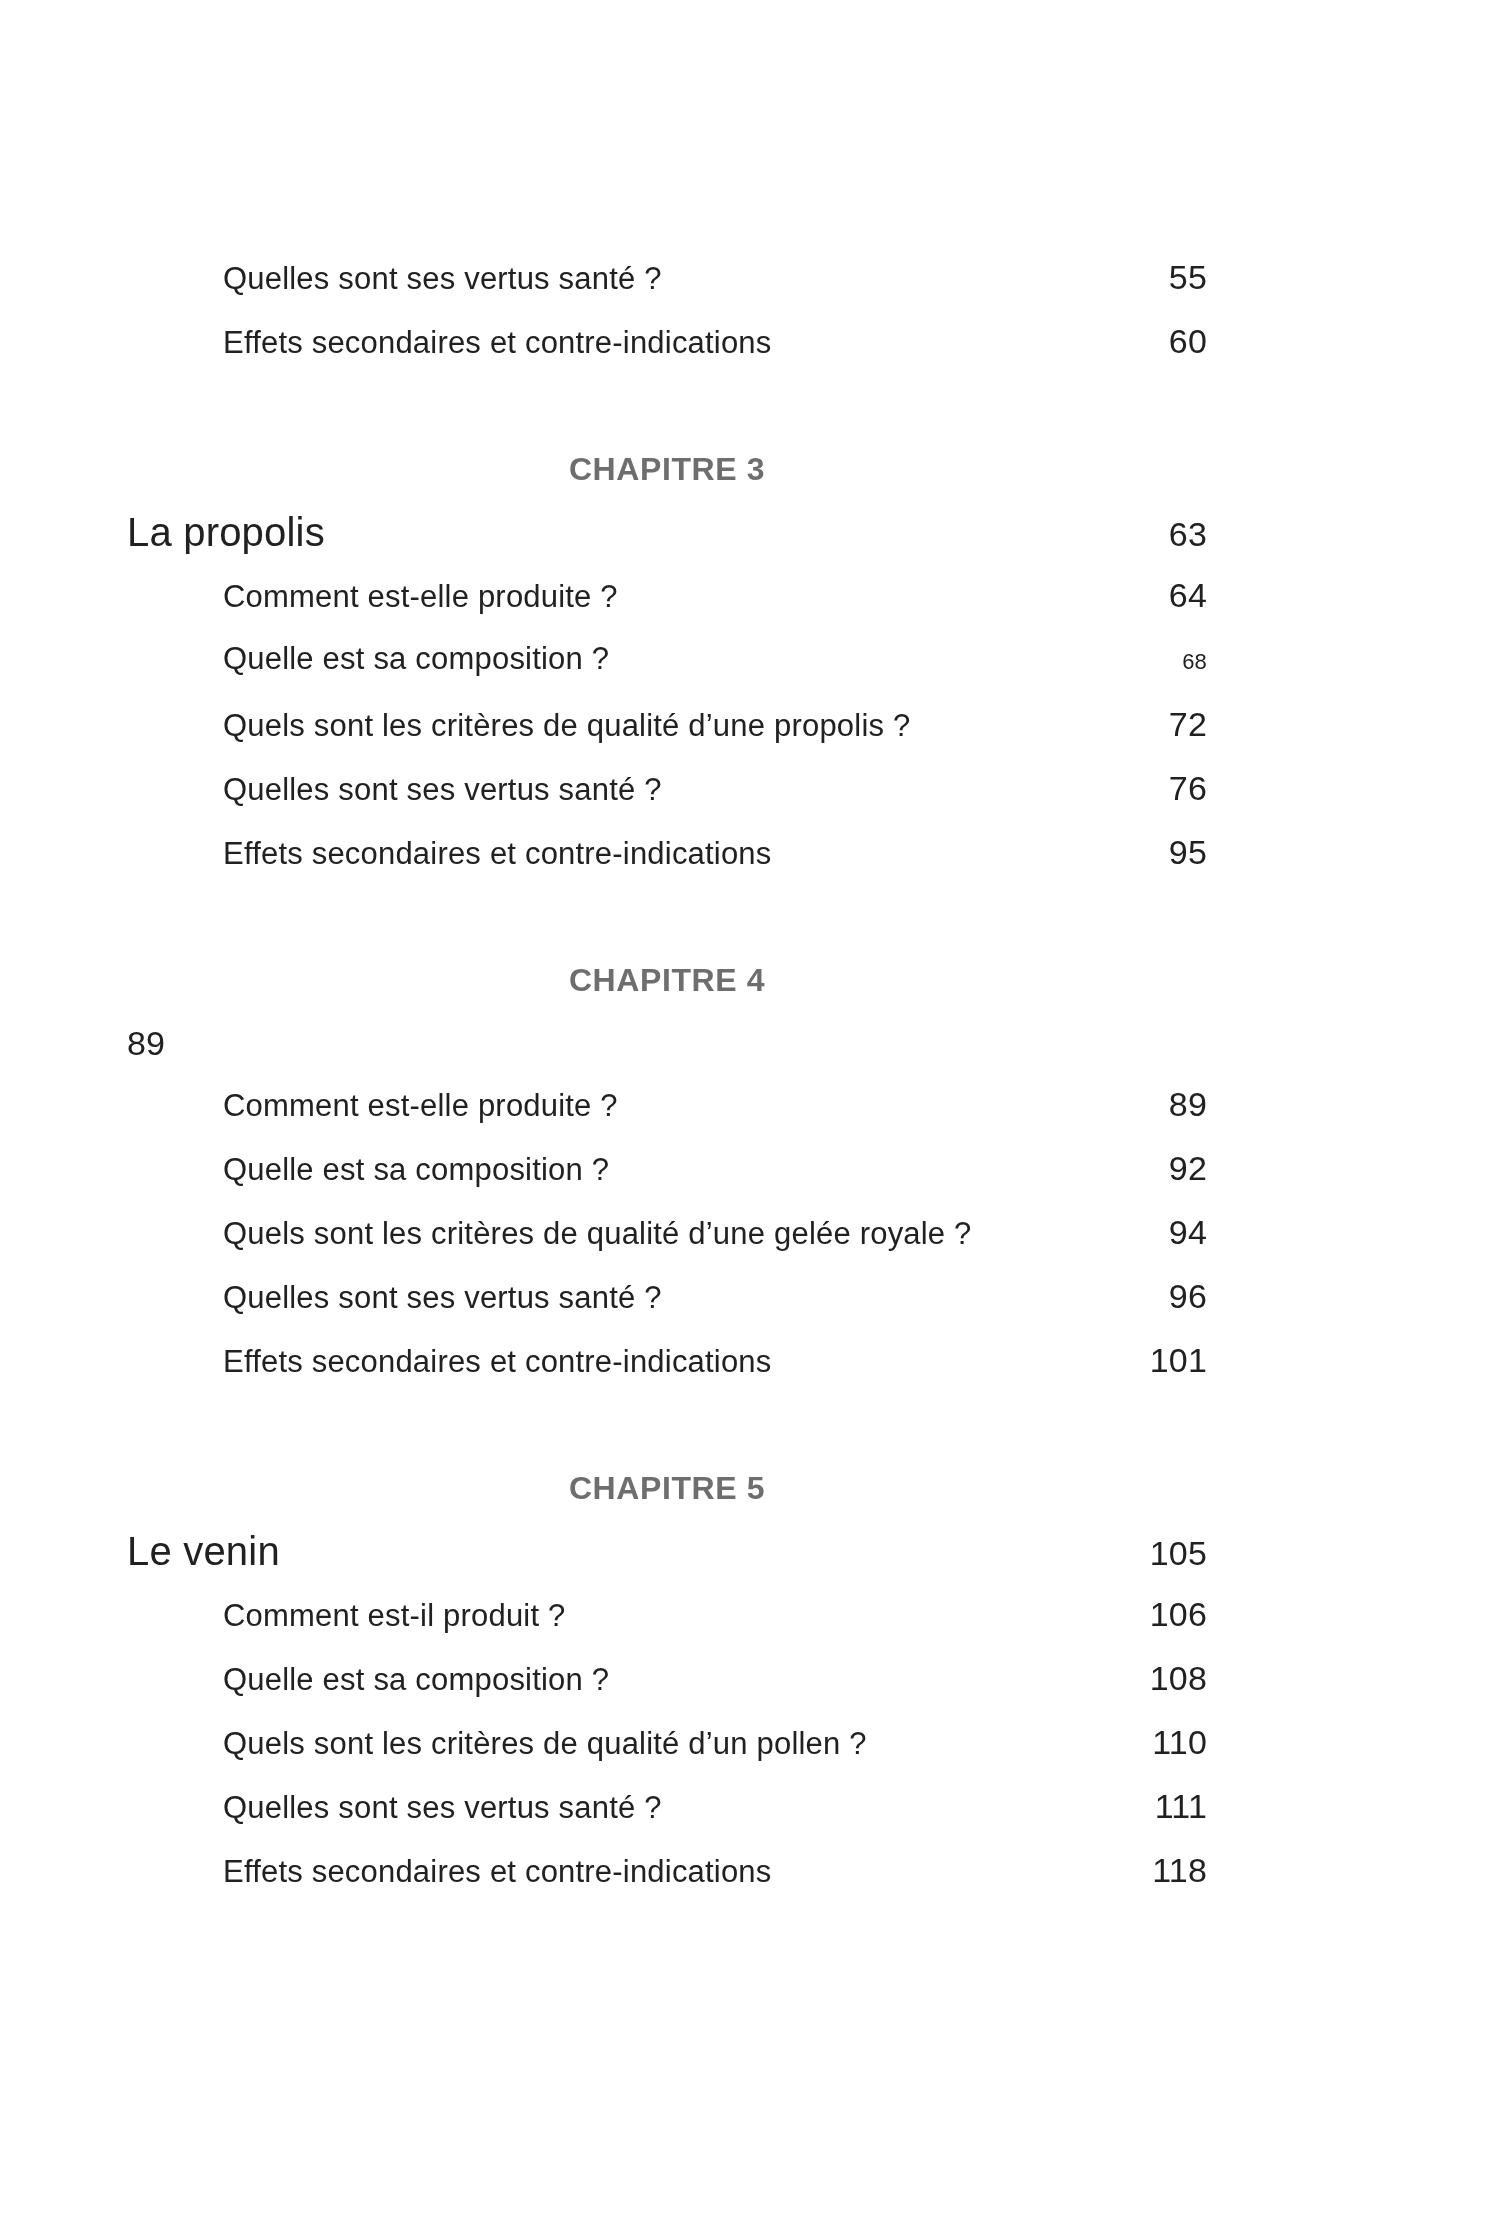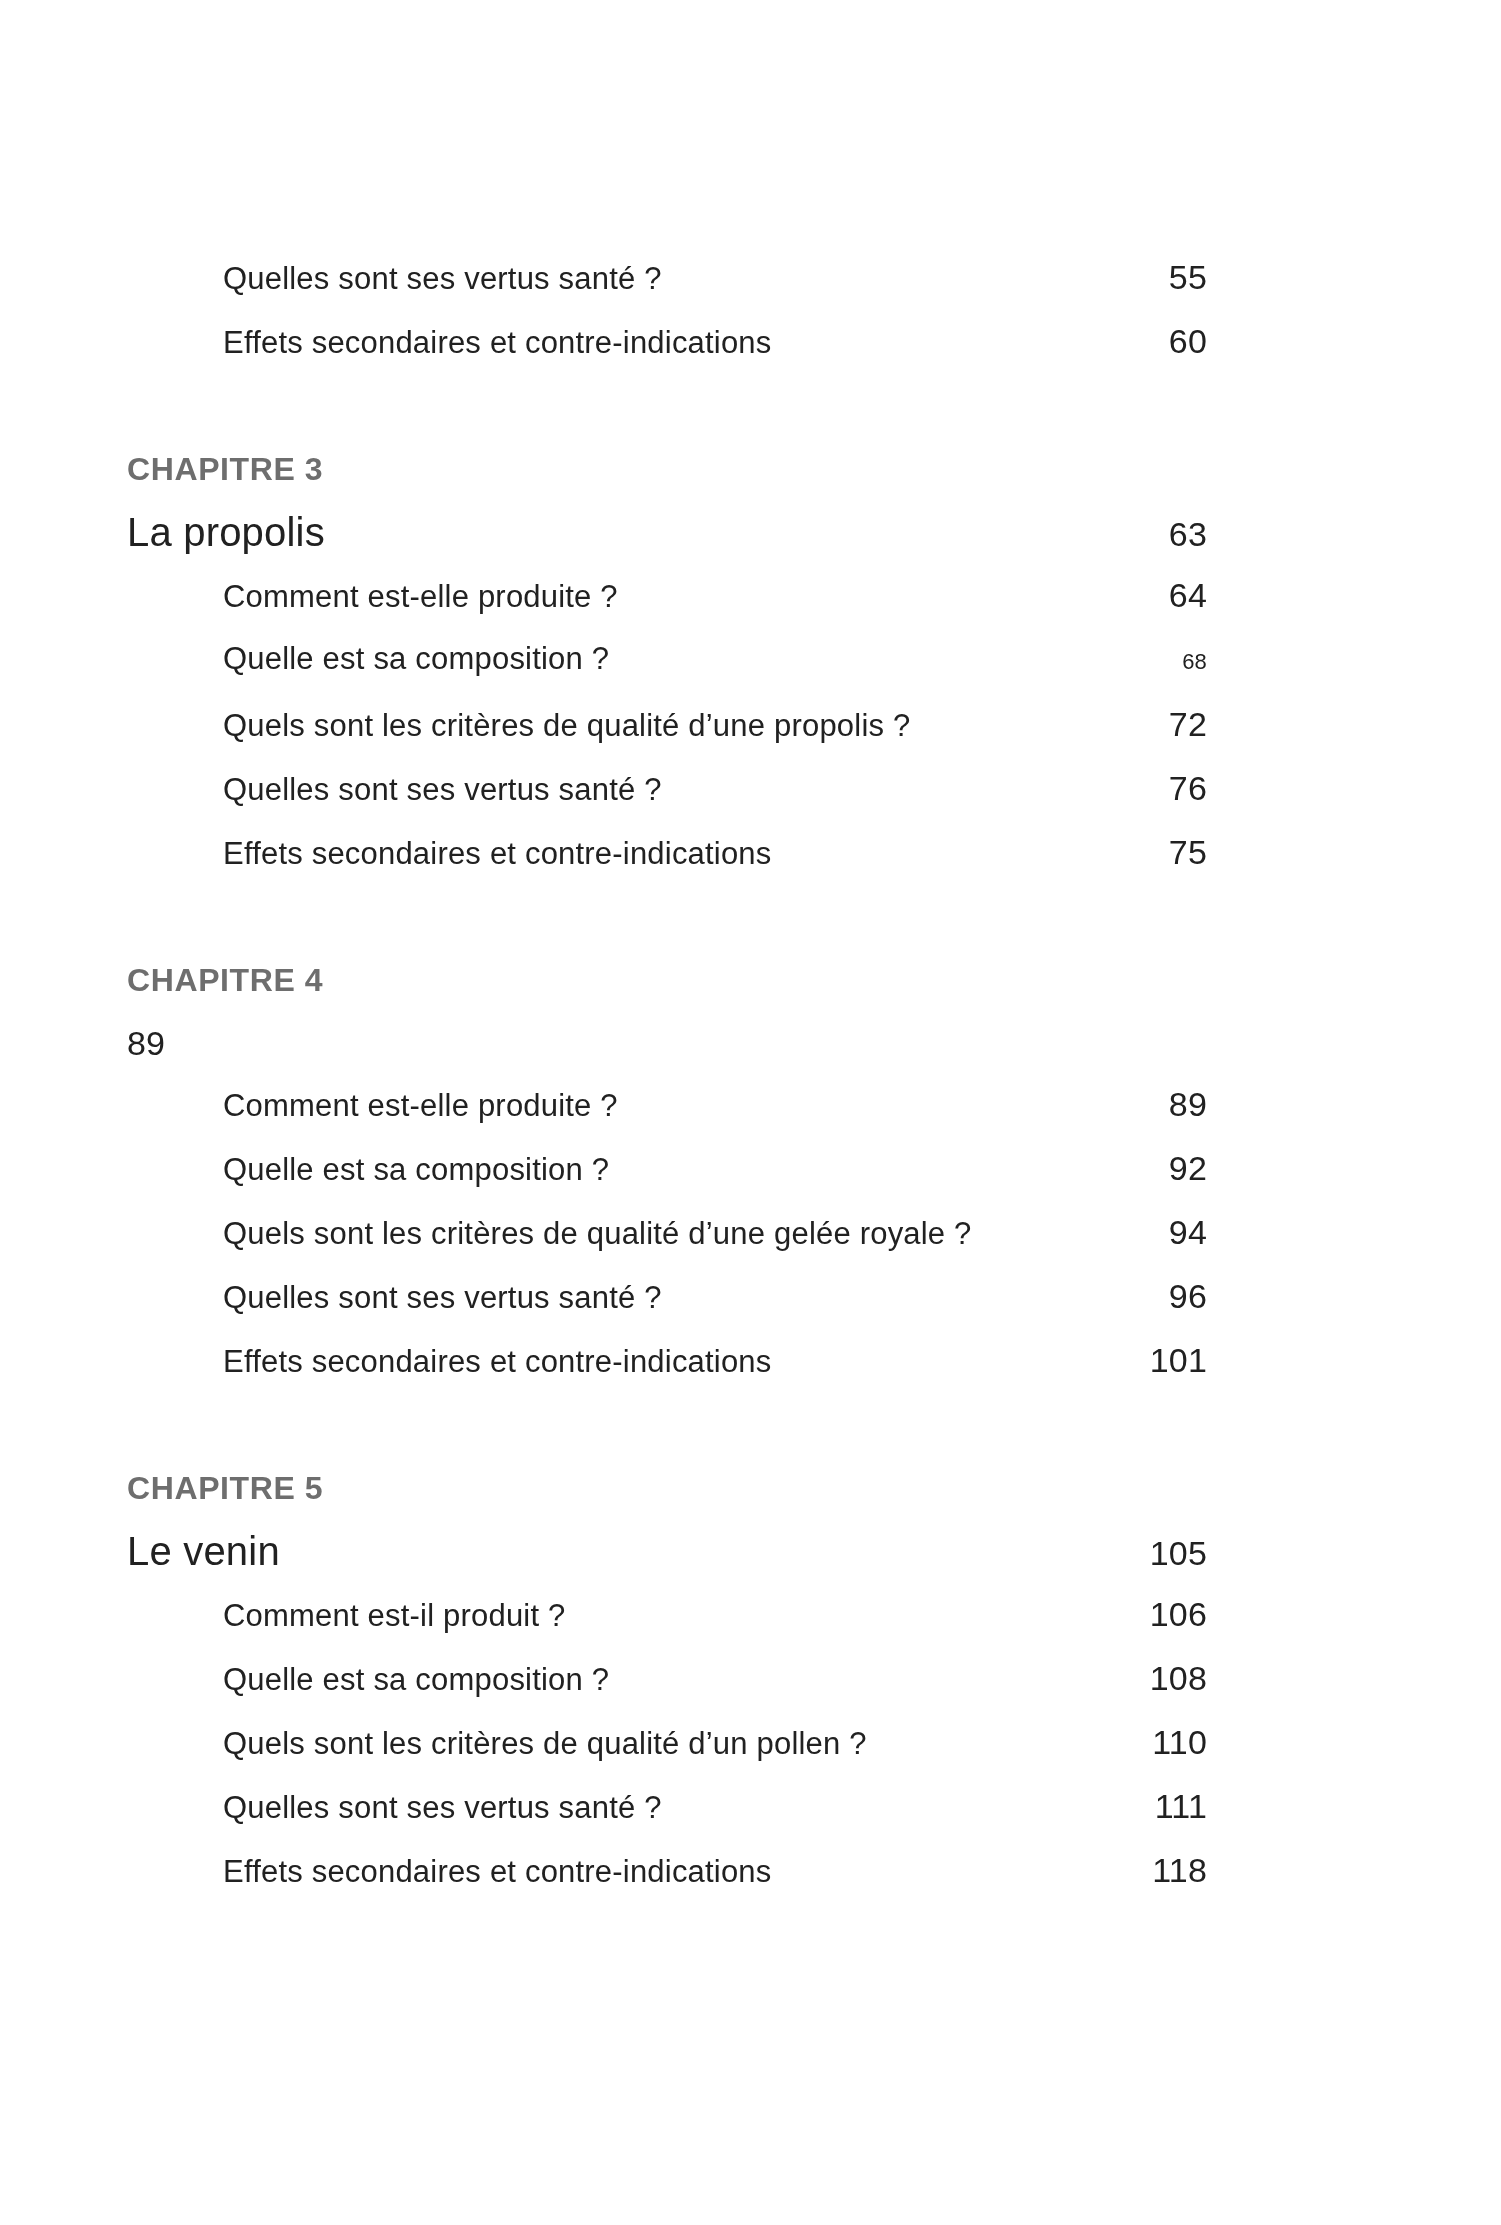--- a/index.html
+++ b/index.html
@@ -8,20 +8,21 @@
     background: #ffffff;
   }
   .page {
     position: relative;
     width: 1365px;
     height: 2225px;
     background: #ffffff;
     font-family: "Liberation Sans", sans-serif;
     color: #212121;
     overflow: hidden;
+    text-align: center;
   }
   .content {
     padding: 246px 158px 0 127px;
   }
   .row {
     display: flex;
     justify-content: space-between;
     align-items: baseline;
   }
   .row.item {
@@ -90,21 +91,21 @@
       <div class="row item">
         <span class="label">Quels sont les critères de qualité d’une propolis ?</span>
         <span class="pagenum">72</span>
       </div>
       <div class="row item">
         <span class="label">Quelles sont ses vertus santé ?</span>
         <span class="pagenum">76</span>
       </div>
       <div class="row item">
         <span class="label">Effets secondaires et contre-indications</span>
-        <span class="pagenum">75</span>
+        <span class="pagenum">95</span>
       </div>
     </div>
 
     <div class="chapter-label">CHAPITRE 4</div>
     <div class="row title">
       <span class="pagenum">89</span>
     </div>
     <div class="items">
       <div class="row item">
         <span class="label">Comment est-elle produite ?</span>

